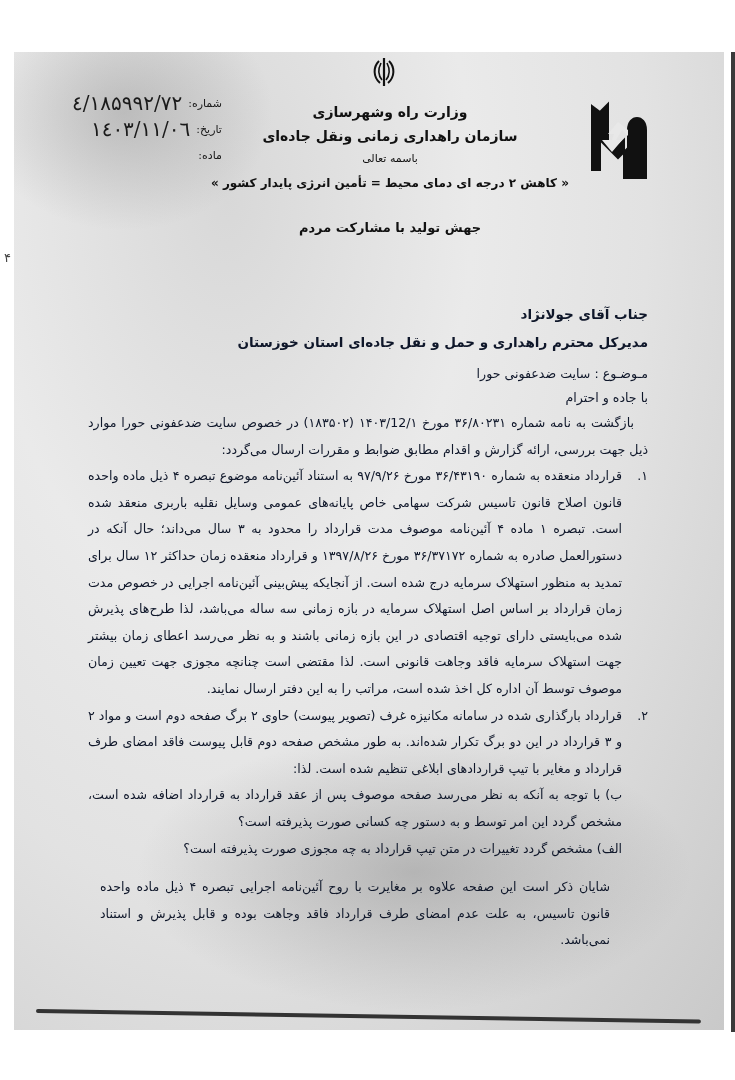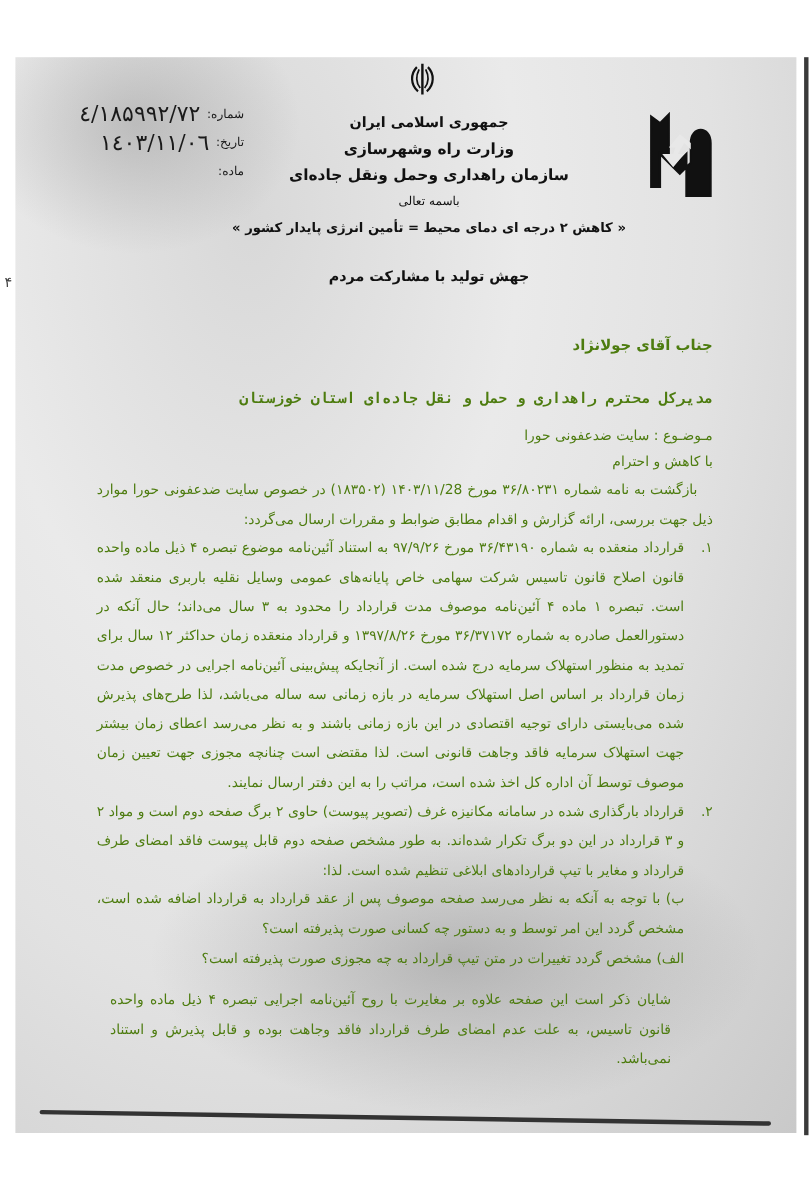--- a/index.html
+++ b/index.html
@@ -34,23 +34,23 @@
   .meta .val { font-family:"DejaVu Serif", serif; font-size:20px; letter-spacing:0.5px;text-align:right; }
 
   .header { position:absolute; left:200px; top:100px; width:380px; text-align:center; direction:rtl; z-index:2; color:#111; }
   .header .l1 { font-size:13px; font-weight:bold; height:24px; line-height:24px; margin-top:0; }
   .header .l2 { font-size:14px; font-weight:bold; height:24px; line-height:24px; }
   .header .l3 { font-size:14px; font-weight:bold; height:24px; line-height:24px; }
   .header .l4 { font-size:11px; height:22px; line-height:22px; }
   .header .l5 { font-size:12px; font-weight:bold; height:26px; line-height:26px; }
   .header .l6 { font-size:13px; font-weight:bold; margin-top:24px; }
 
-  .body { position:absolute; left:88px; top:302px; width:560px; direction:rtl; text-align:justify; z-index:2; color:#4d7c0f; font-size:12.6px; }
+  .body { position:absolute; left:88px; top:302px; width:560px; direction:rtl; text-align:justify; z-index:2; color:#0f172a; font-size:12.6px; }
   .addressee { font-weight:bold; font-size:13.5px; height:24px; line-height:24px; }
-  .title-line { font-weight:bold; font-size:13.5px; margin-top:26px; height:24px; line-height:24px;font-family:Liberation Mono, monospace; }
+  .title-line { font-weight:bold; font-size:13.5px; margin-top:4px; height:24px; line-height:24px; }
   .subject { margin-top:8px; height:24px; line-height:24px; }
   .greeting { height:24px; line-height:24px; }
   .para { line-height:26.6px; margin:0; text-indent:14px; }
   .list { list-style:none; padding:0; margin:0; }
   .list li { position:relative; padding-right:26px; line-height:26.6px; }
   .list .num { position:absolute; right:0; top:0; }
   .sub { line-height:26.6px; margin:0; padding-right:26px; }
   .note { line-height:26.6px; margin:12px; padding-right:26px; }
   .left-mark { position:absolute; left:4px; top:250px; font-size:13px; color:#444; z-index:2; }
 </style>
@@ -81,36 +81,35 @@
   <div class="row">
     <span class="lbl">تاریخ:</span>
     <span class="val">۱٤۰۳/۱۱/۰٦</span>
   </div>
   <div class="row">
     <span class="lbl">ماده:</span>
   </div>
 </div>
 
 <div class="header">
-  <div class="l1">جمهوری اسلامی ایران</div>
   <div class="l2">وزارت راه وشهرسازی</div>
-  <div class="l3">سازمان راهداری وحمل ونقل جاده‌ای</div>
+  <div class="l3">سازمان راهداری زمانی ونقل جاده‌ای</div>
   <div class="l4">باسمه تعالی</div>
   <div class="l5">« کاهش ۲ درجه ای دمای محیط = تأمین انرژی پایدار کشور »</div>
   <div class="l6">جهش تولید با مشارکت مردم</div>
 </div>
 
 <div class="left-mark">۴</div>
 
 <div class="body">
   <div class="addressee">جناب آقای جولانژاد</div>
   <div class="title-line">مدیرکل محترم راهداری و حمل و نقل جاده‌ای استان خوزستان</div>
   <div class="subject">مـوضـوع : سایت ضدعفونی حورا</div>
-  <div class="greeting">با کاهش و احترام</div>
-  <p class="para">بازگشت به نامه شماره ۳۶/۸۰۲۳۱ مورخ ۱۴۰۳/۱۱/28 (۱۸۳۵۰۲) در خصوص سایت ضدعفونی حورا موارد ذیل جهت بررسی، ارائه گزارش و اقدام مطابق ضوابط و مقررات ارسال می‌گردد:</p>
+  <div class="greeting">با جاده و احترام</div>
+  <p class="para">بازگشت به نامه شماره ۳۶/۸۰۲۳۱ مورخ ۱۴۰۳/12/۱ (۱۸۳۵۰۲) در خصوص سایت ضدعفونی حورا موارد ذیل جهت بررسی، ارائه گزارش و اقدام مطابق ضوابط و مقررات ارسال می‌گردد:</p>
   <ol class="list">
     <li>
       <span class="num">۱.</span>
       <span>قرارداد منعقده به شماره ۳۶/۴۳۱۹۰ مورخ ۹۷/۹/۲۶ به استناد آئین‌نامه موضوع تبصره ۴ ذیل ماده واحده قانون اصلاح قانون تاسیس شرکت سهامی خاص پایانه‌های عمومی وسایل نقلیه باربری منعقد شده است. تبصره ۱ ماده ۴ آئین‌نامه موصوف مدت قرارداد را محدود به ۳ سال می‌داند؛ حال آنکه در دستورالعمل صادره به شماره ۳۶/۳۷۱۷۲ مورخ ۱۳۹۷/۸/۲۶ و قرارداد منعقده زمان حداکثر ۱۲ سال برای تمدید به منظور استهلاک سرمایه درج شده است. از آنجایکه پیش‌بینی آئین‌نامه اجرایی در خصوص مدت زمان قرارداد بر اساس اصل استهلاک سرمایه در بازه زمانی سه ساله می‌باشد، لذا طرح‌های پذیرش شده می‌بایستی دارای توجیه اقتصادی در این بازه زمانی باشند و به نظر می‌رسد اعطای زمان بیشتر جهت استهلاک سرمایه فاقد وجاهت قانونی است. لذا مقتضی است چنانچه مجوزی جهت تعیین زمان موصوف توسط آن اداره کل اخذ شده است، مراتب را به این دفتر ارسال نمایند.</span>
     </li>
     <li>
       <span class="num">۲.</span>
       <span>قرارداد بارگذاری شده در سامانه مکانیزه غرف (تصویر پیوست) حاوی ۲ برگ صفحه دوم است و مواد ۲ و ۳ قرارداد در این دو برگ تکرار شده‌اند. به طور مشخص صفحه دوم قابل پیوست فاقد امضای طرف قرارداد و مغایر با تیپ قراردادهای ابلاغی تنظیم شده است. لذا:</span>
     </li>
   </ol>

